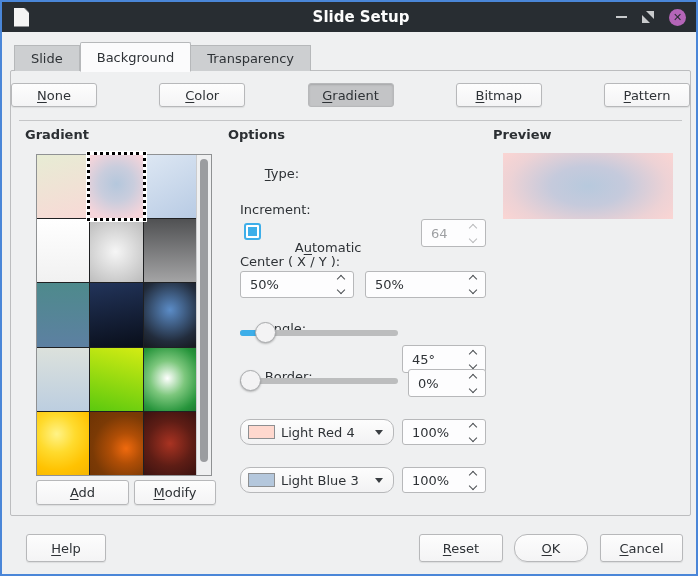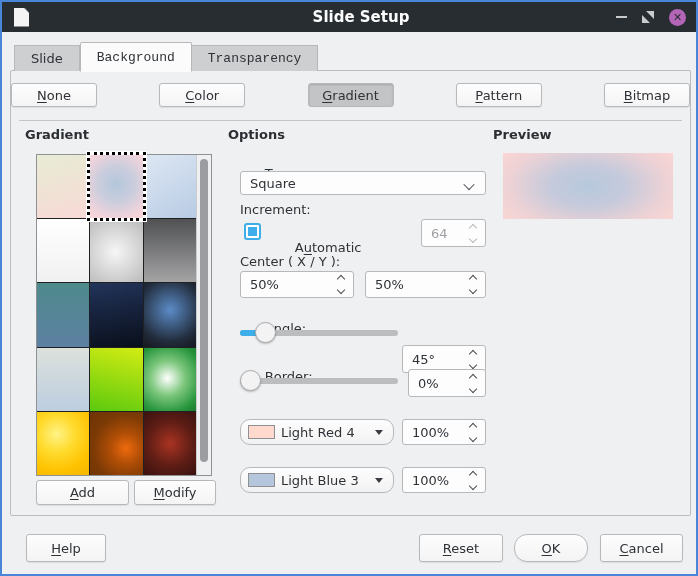--- a/index.html
+++ b/index.html
@@ -21,21 +21,21 @@
   .tb-controls { margin-left:auto; display:flex; align-items:center; gap:15px; z-index:2; }
   .tb-min { width:11px; height:2px; background:#c8cacc; }
   .tb-restore svg { display:block; }
   .tb-close { width:17px; height:17px; border-radius:50%; background:#b465b8; color:#282d32;
               display:flex; align-items:center; justify-content:center; font-size:11px; font-weight:bold; }
 
   
   .tabs { position:absolute; left:12px; top:40px; display:flex; align-items:flex-end; z-index:3; }
   .tab { padding:0 16px; background:#cdcfd1; border:1px solid #b6b8ba; border-bottom:none;
          height:26px; display:flex; align-items:center; color:#2e3236; }
-  .tab + .tab { border-left:none;font-family:Liberation Mono, monospace; }
+  .tab + .tab { border-left:none; }
   .tab.active { background:#fbfbfc; height:30px; border:1px solid #b6b8ba; border-bottom:1px solid #fbfbfc;
                 margin-bottom:-1px; border-top-left-radius:2px; border-top-right-radius:2px; }
 
   
   .frame { position:absolute; left:8px; top:68px; width:681px; height:446px;
            border:1px solid #bcbdbf; border-radius:2px; background:#eff0f1; }
 
   .btn { background:linear-gradient(#fdfdfd,#f4f4f5); border:1px solid #b7b8ba; border-radius:3px;
          display:flex; align-items:center; justify-content:center; color:#2e3236;
          box-shadow:0 1px 1px rgba(0,0,0,0.08); }
@@ -133,24 +133,24 @@
       <div class="btn">
         <span><span></span><span class="mn">N</span><span>one</span></span>
       </div>
       <div class="btn">
         <span><span></span><span class="mn">C</span><span>olor</span></span>
       </div>
       <div class="btn toggled">
         <span><span></span><span class="mn">G</span><span>radient</span></span>
       </div>
       <div class="btn">
+        <span><span></span><span class="mn">B</span><span>itmap</span></span>
+      </div>
+      <div class="btn">
         <span><span></span><span class="mn">P</span><span>attern</span></span>
-      </div>
-      <div class="btn">
-        <span><span></span><span class="mn">B</span><span>itmap</span></span>
       </div>
     </div>
 
     <div class="separator"></div>
 
     <div class="sect-header" style="left:14px; top:56px;">Gradient</div>
     <div class="sect-header" style="left:217px; top:56px;">Options</div>
     <div class="sect-header" style="left:482px; top:56px;">Preview</div>
 
     <div class="glist">
@@ -179,24 +179,20 @@
     <div class="btn small-btn" style="left:25px; top:409px; width:93px;">
       <span><span></span><span class="mn">A</span><span>dd</span></span>
     </div>
     <div class="btn small-btn" style="left:123px; top:409px; width:82px;">
       <span><span></span><span class="mn">M</span><span>odify</span></span>
     </div>
 
     <div class="lbl" style="left:229px; top:80px;">
       <span></span><span class="mn">T</span><span>ype:</span>
     </div>
-    <div class="field" style="left:229px; top:100px; width:246px; height:24px;">
-      <span>Square</span>
-      <div class="chev dd-chev"></div>
-    </div>
 
     <div class="lbl" style="left:229px; top:131px;">Increment:</div>
     <div class="checkbox" style="left:233px; top:152px;">
       <div class="inner"></div>
     </div>
     <div class="lbl" style="left:259px; top:154px;">
       <span>A</span><span class="mn">u</span><span>tomatic</span>
     </div>
     <div class="field disabled" style="left:410px; top:148px; width:65px; height:28px;">
       <span>64</span>

